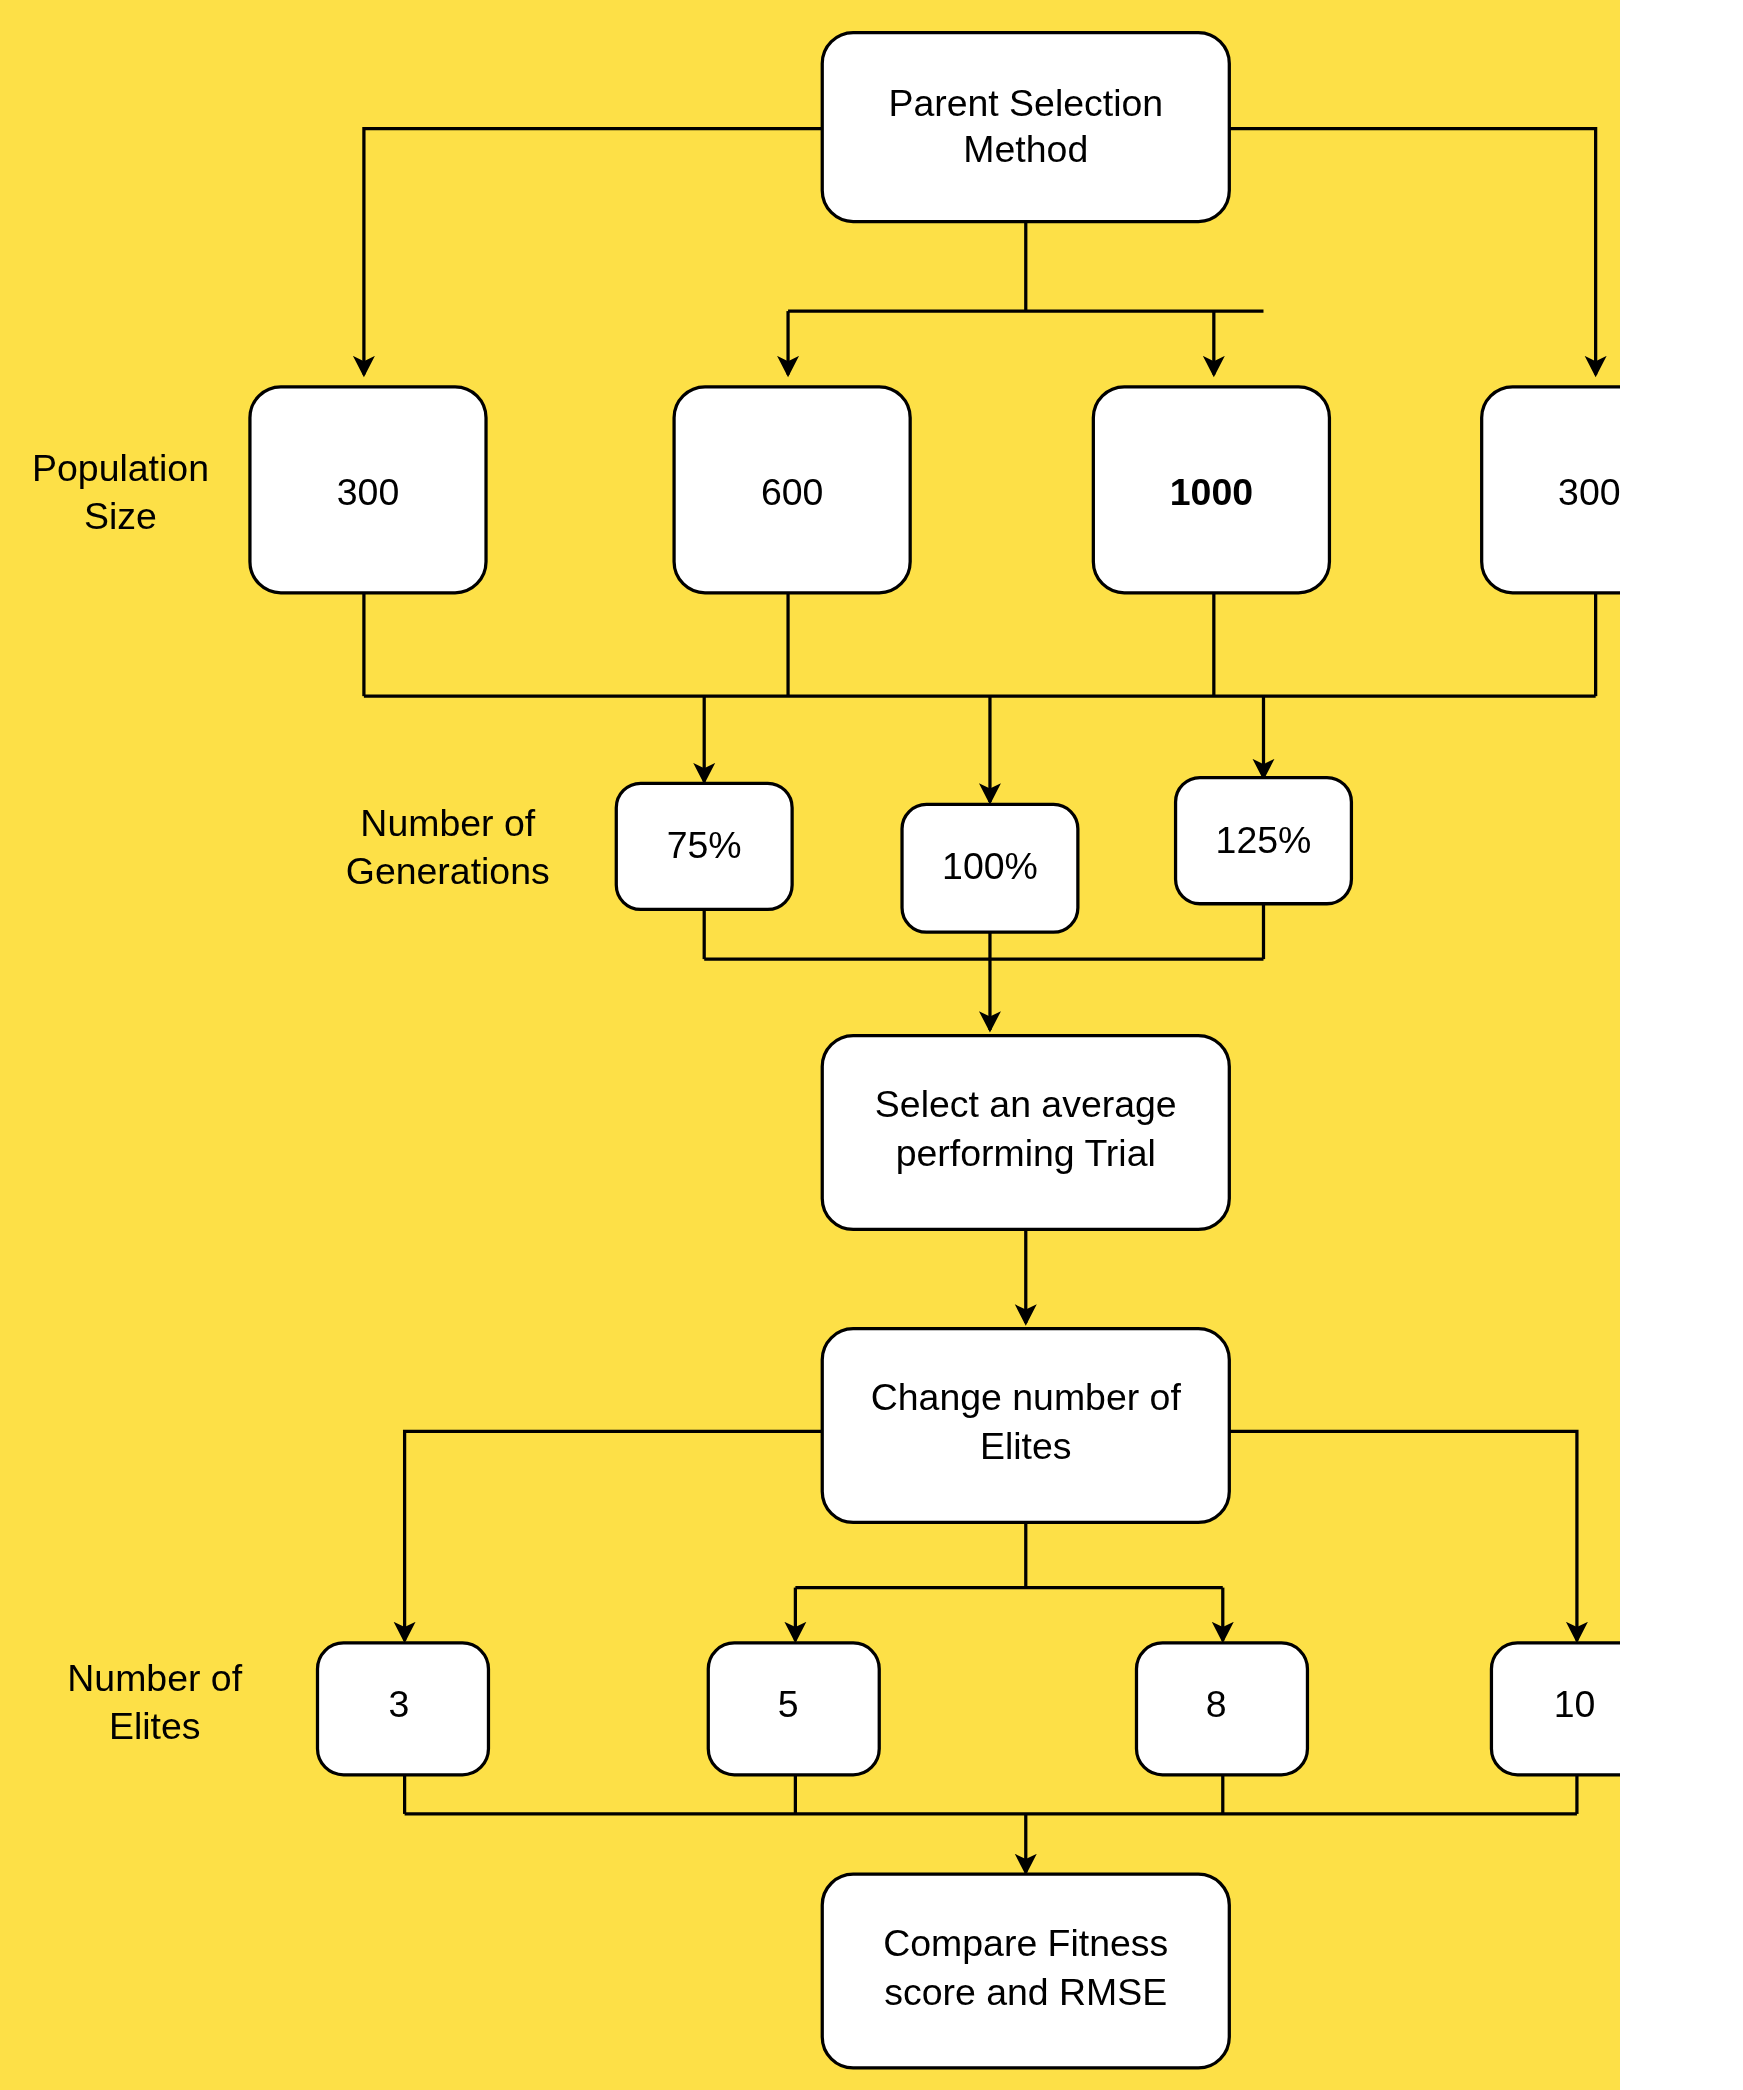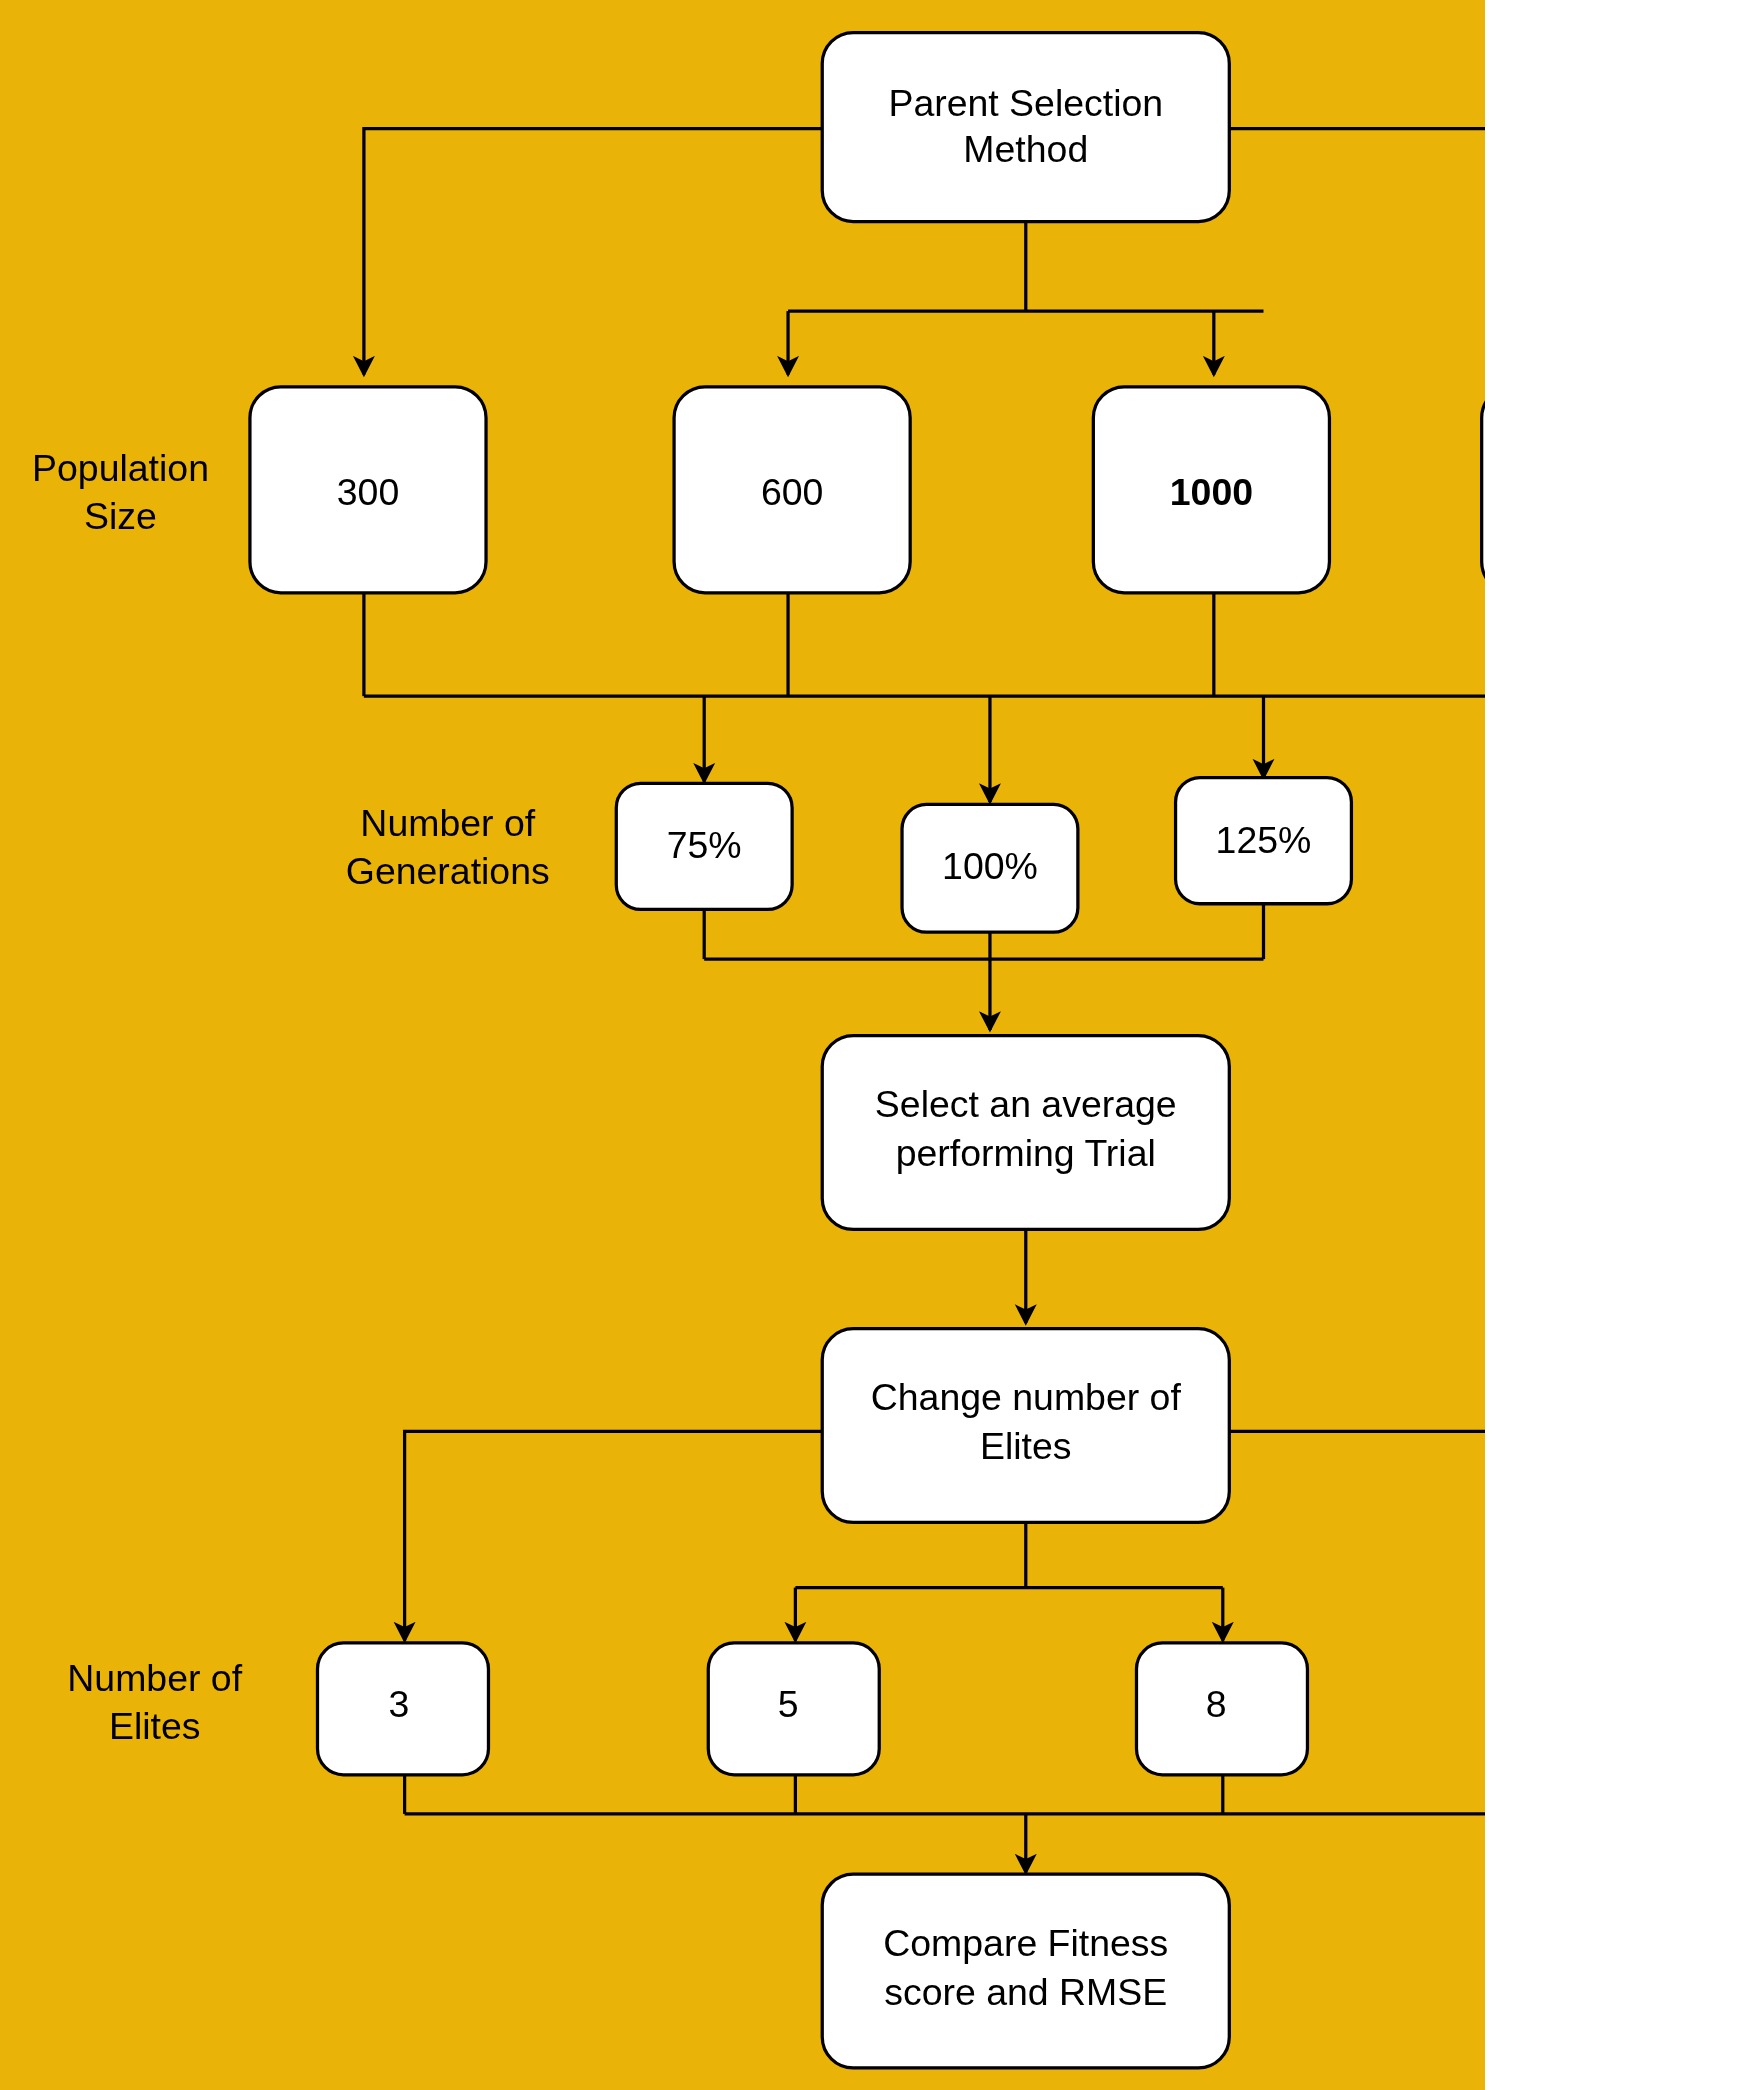--- a/index.html
+++ b/index.html
@@ -5,23 +5,23 @@
   html, body {
     margin: 0;
     padding: 0;
     background: #ffffff;
   }
   body {
     font-family: "Liberation Sans", sans-serif;
   }
   #stage {
     position: relative;
-    width: 1485px;
+    width: 1620px;
     height: 2090px;
-    background: #eab308;
+    background: #fde047;
     overflow: hidden;
   }
   svg#flow {
     position: absolute;
     left: 0;
     top: 0;
     width: 1743px;
     height: 2090px;
     display: block;
   }

